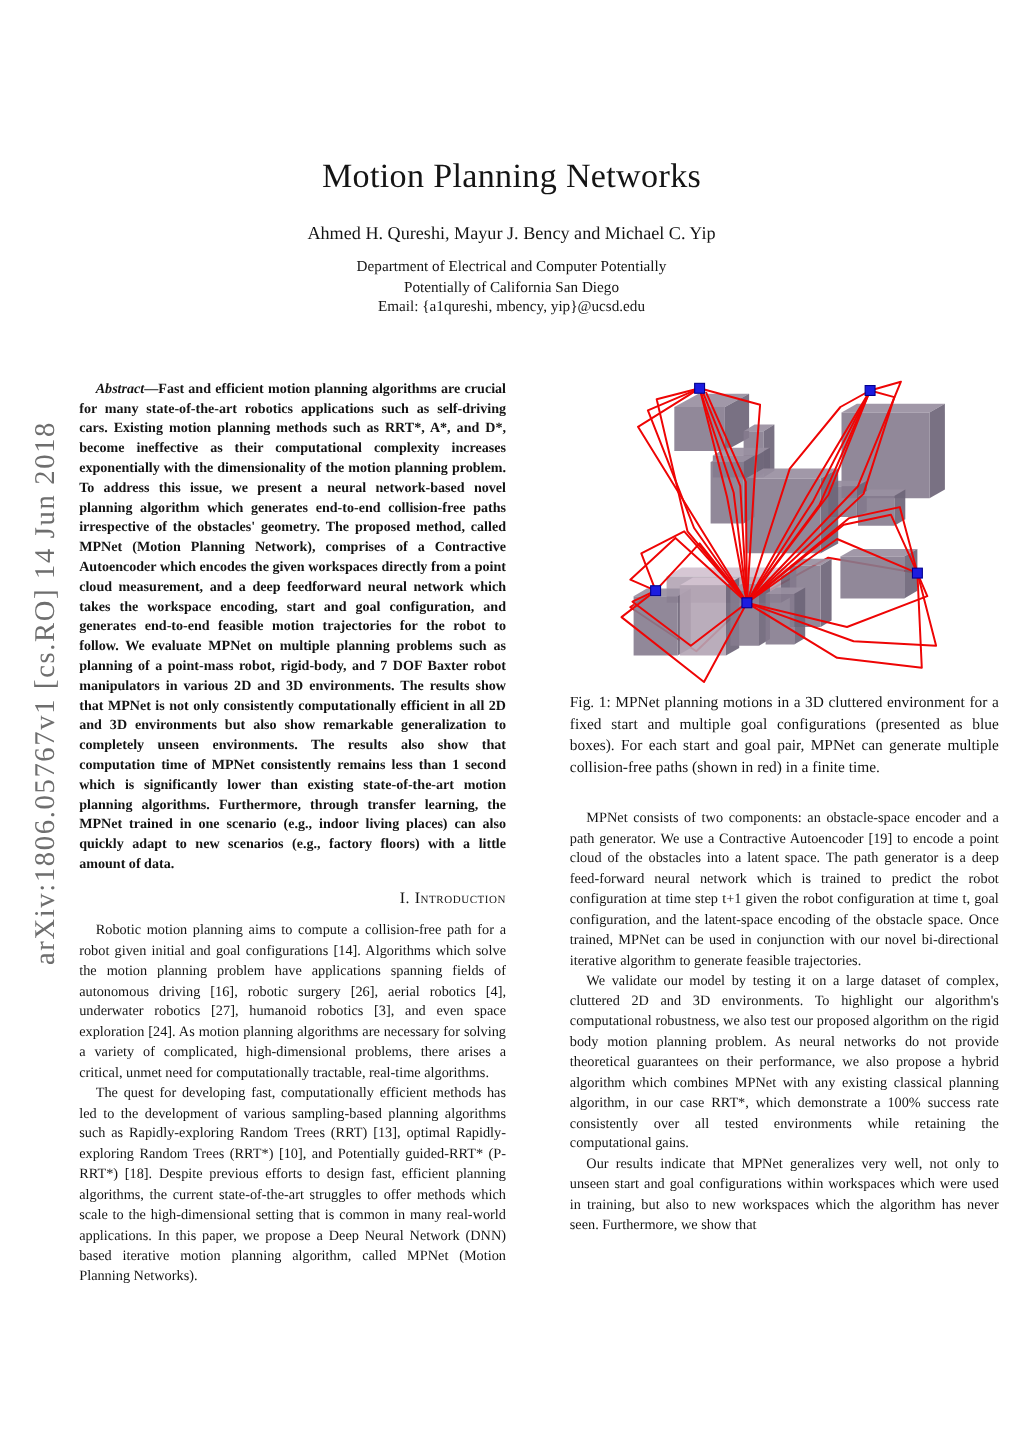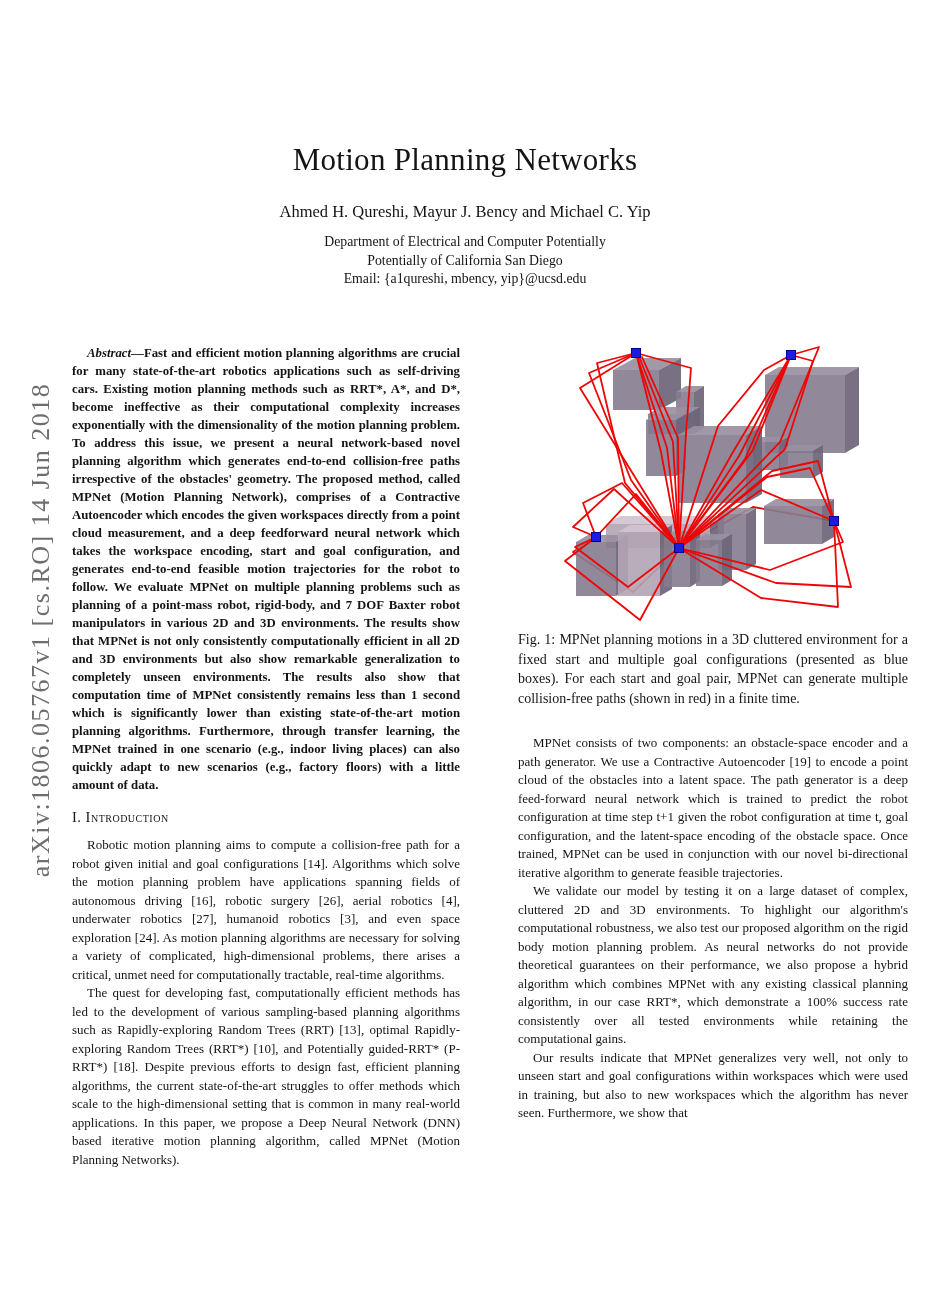--- a/index.html
+++ b/index.html
@@ -15,21 +15,21 @@
   .header{position:absolute;left:72px;width:786px;top:142px;text-align:center;}
   .title{font-size:31px;font-weight:400;margin:0 0 24px 0;letter-spacing:.3px;}
   .authors{font-size:16.5px;margin:0 0 11px 0;}
   .affil{font-size:13.8px;line-height:18.5px;}
   .col{position:absolute;text-align:justify;}
   .col-left{left:72px;top:344px;width:388px;}
   .col-right{left:470px;top:330px;width:390px;margin-left:48px;}
   .abstract{margin:0;font-weight:700;font-size:12.8px;line-height:18px;text-indent:15px;}
   .abstract-lead{font-style:italic;}
   .section-heading{
-    font-weight:400;font-size:14.5px;text-align:left;
+    font-weight:400;font-size:14.5px;text-align:right;
     font-variant:small-caps;letter-spacing:.5px;margin:15px 0 10px 0;
   }
   .body-par{margin:0;font-size:13px;line-height:18.5px;text-indent:15px;}
   .figure{margin:0;}
   .fig-canvas{display:block;margin:0 auto;}
   .fig-caption{font-size:14px;line-height:19.5px;text-align:justify;margin:8px 0 0 0;}
   .rp-first{margin-top:26px;}
 </style>
 </head>
 <body>

